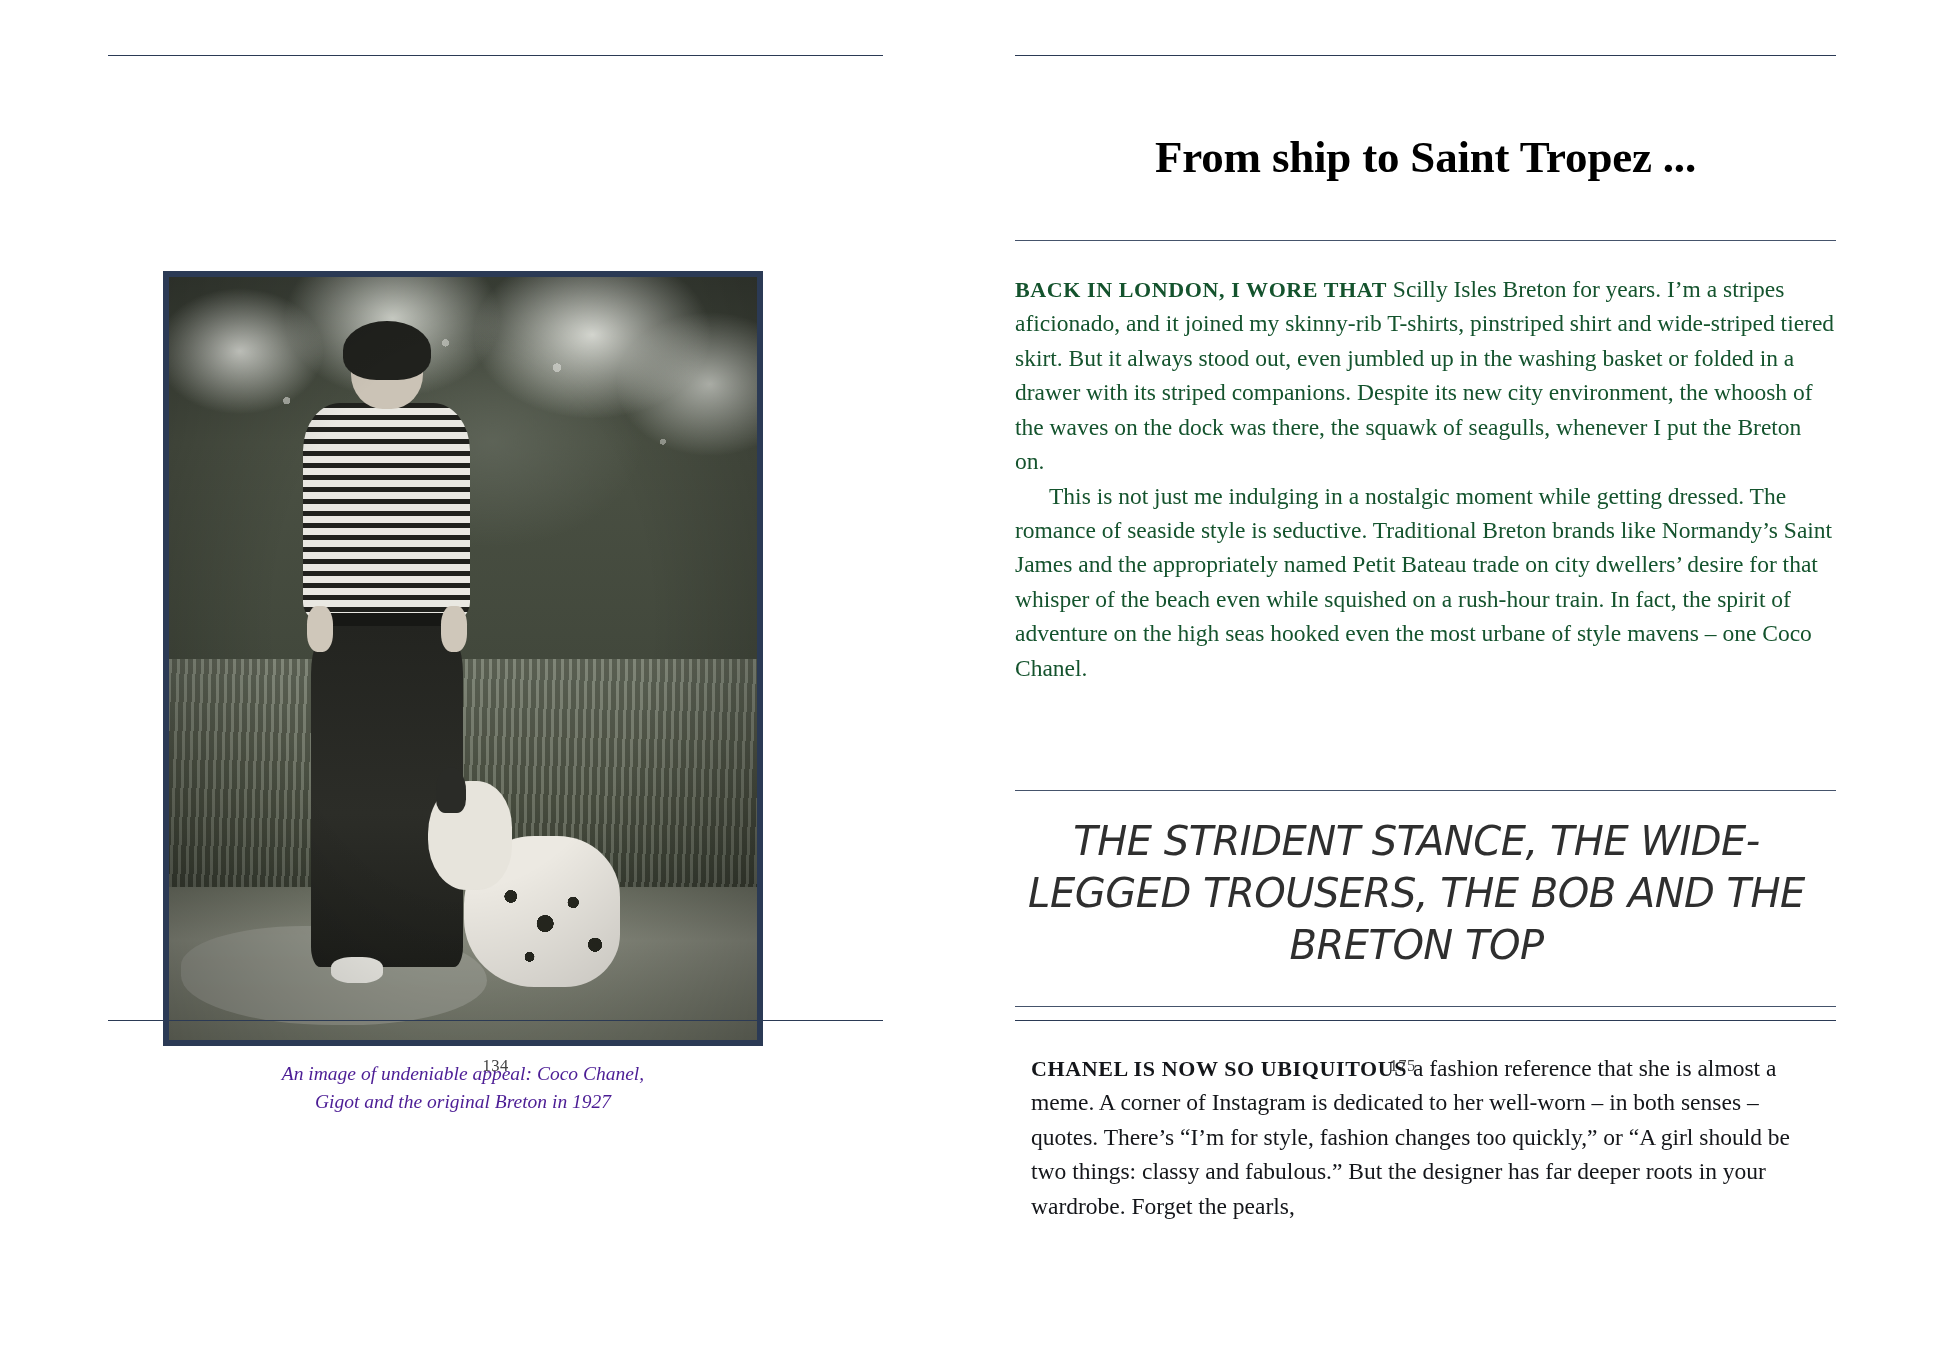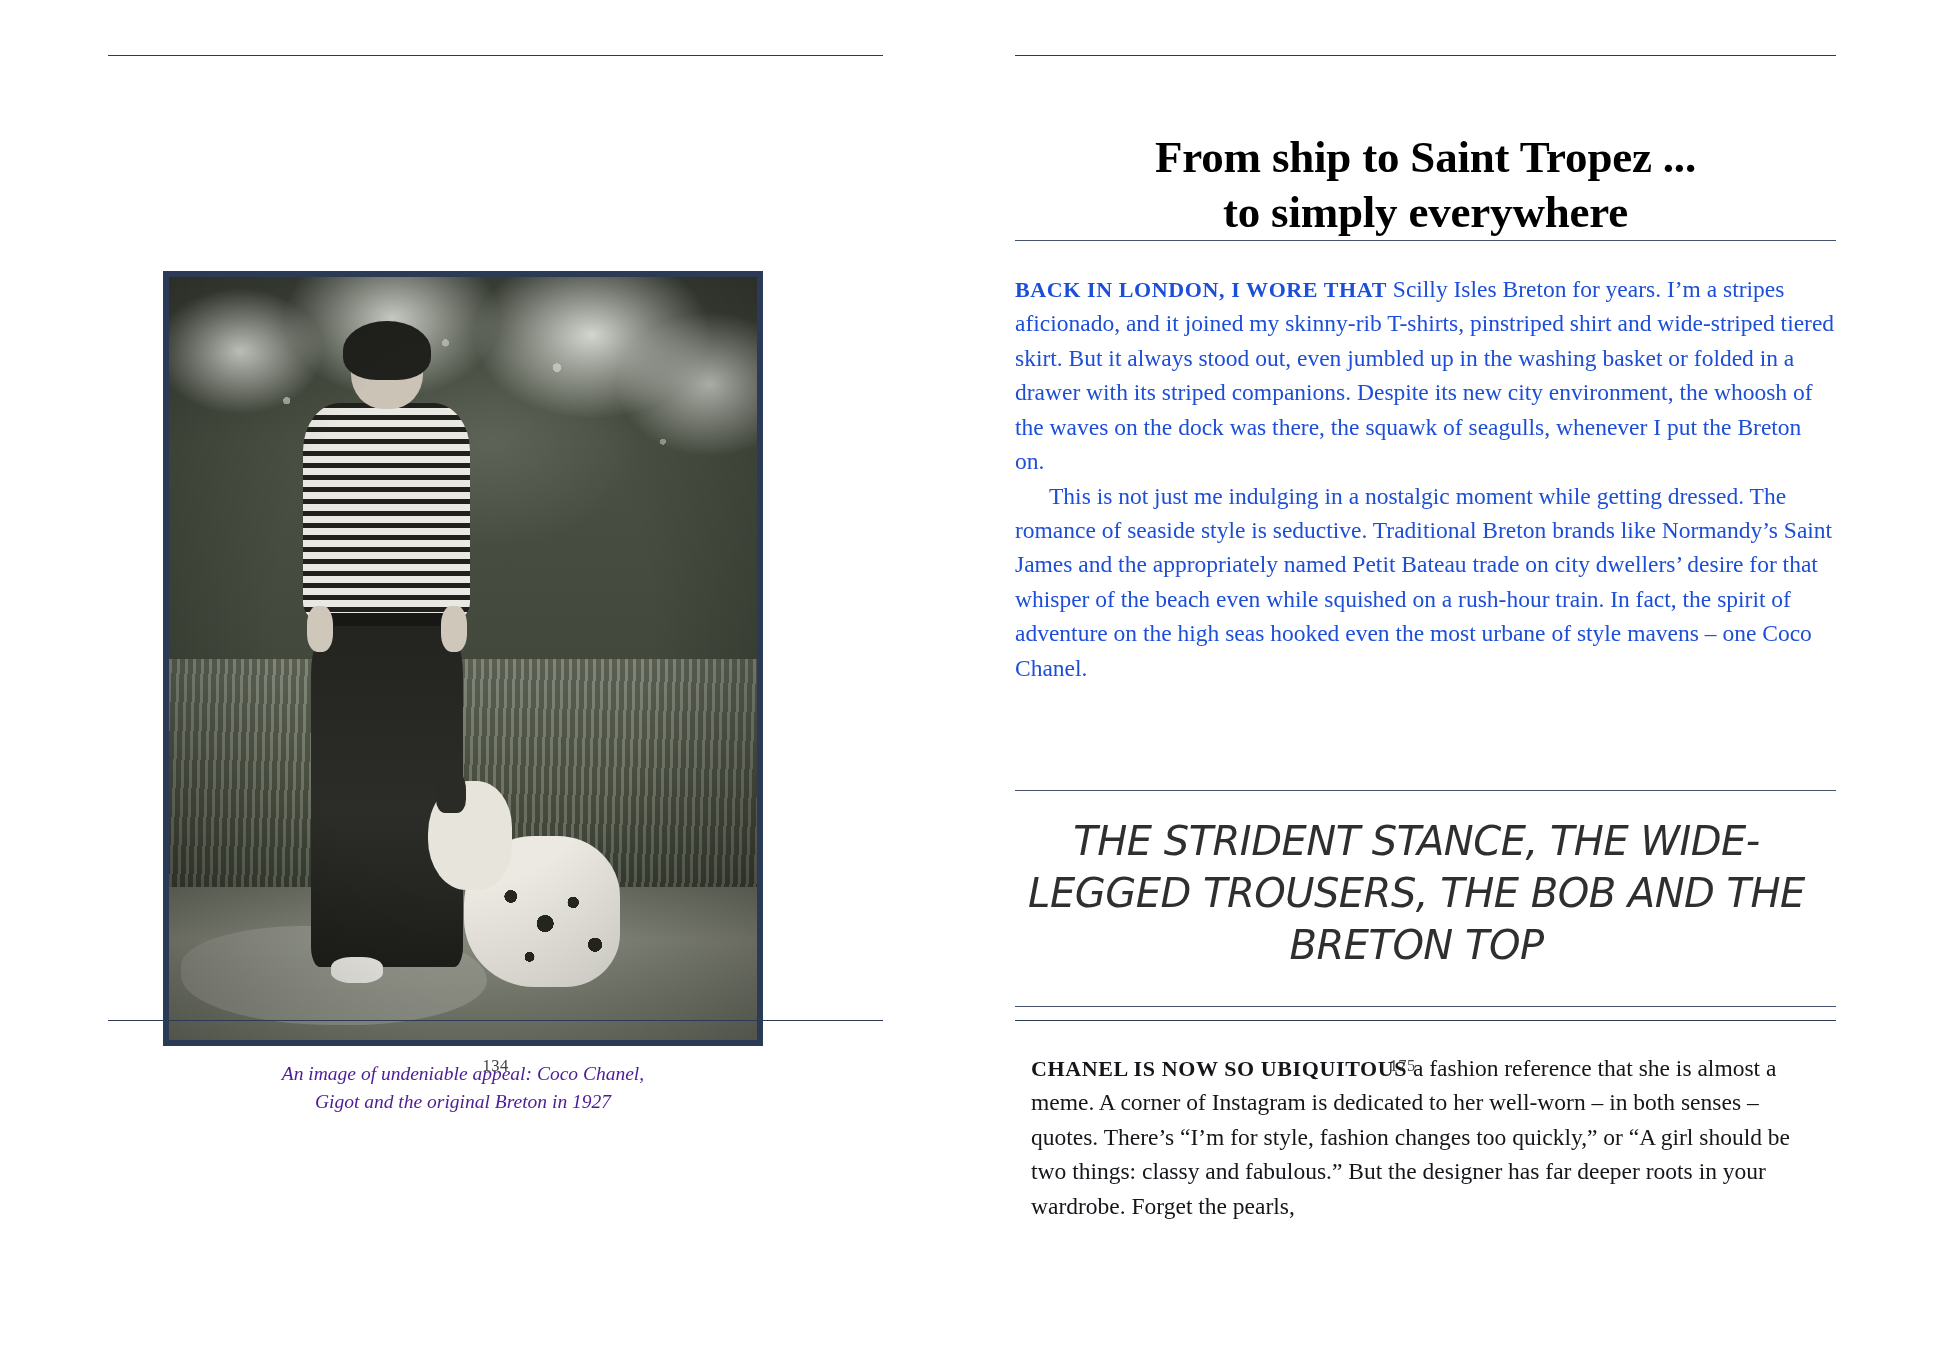--- a/index.html
+++ b/index.html
@@ -206,21 +206,21 @@
     position: absolute;
     left: 42px;
     right: 110px;
     top: 272px;
   }
   .body-col p {
     margin: 0;
     font-size: 23.5px;
     line-height: 1.465;
     text-align: left;
-    color: #1d4ed8;
+    color: #14532d;
   }
   .body-col p.indent { text-indent: 34px; }
   .smallcaps {
     font-variant: small-caps;
     font-weight: 700;
     letter-spacing: 0.6px;
     font-size: 22px;
   }
 
   .pull-rule-top { left: 42px; right: 110px; top: 790px; }
@@ -300,21 +300,20 @@
     <div class="rule left-bot-rule"></div>
     <div class="folio left">134</div>
   </div>
 
   <div class="page right">
 
     <div class="rule right-top-rule"></div>
 
     <h1 class="chapter-title">
       <span>From ship to Saint Tropez ...</span><br>
-      <span>to simply everywhere</span>
     </h1>
 
     <div class="rule thin title-rule"></div>
 
     <div class="body-col">
       <p><span class="smallcaps">BACK IN LONDON, I WORE THAT</span><span> Scilly Isles Breton for years. I’m a stripes aficionado, and it joined my skinny-rib T-shirts, pinstriped shirt and wide-striped tiered skirt. But it always stood out, even jumbled up in the washing basket or folded in a drawer with its striped companions. Despite its new city environment, the whoosh of the waves on the dock was there, the squawk of seagulls, whenever I put the Breton on.</span></p>
       <p class="indent">This is not just me indulging in a nostalgic moment while getting dressed. The romance of seaside style is seductive. Traditional Breton brands like Normandy’s Saint James and the appropriately named Petit Bateau trade on city dwellers’ desire for that whisper of the beach even while squished on a rush-hour train. In fact, the spirit of adventure on the high seas hooked even the most urbane of style mavens – one Coco Chanel.</p>
     </div>
 
     <div class="rule thin pull-rule-top"></div>

